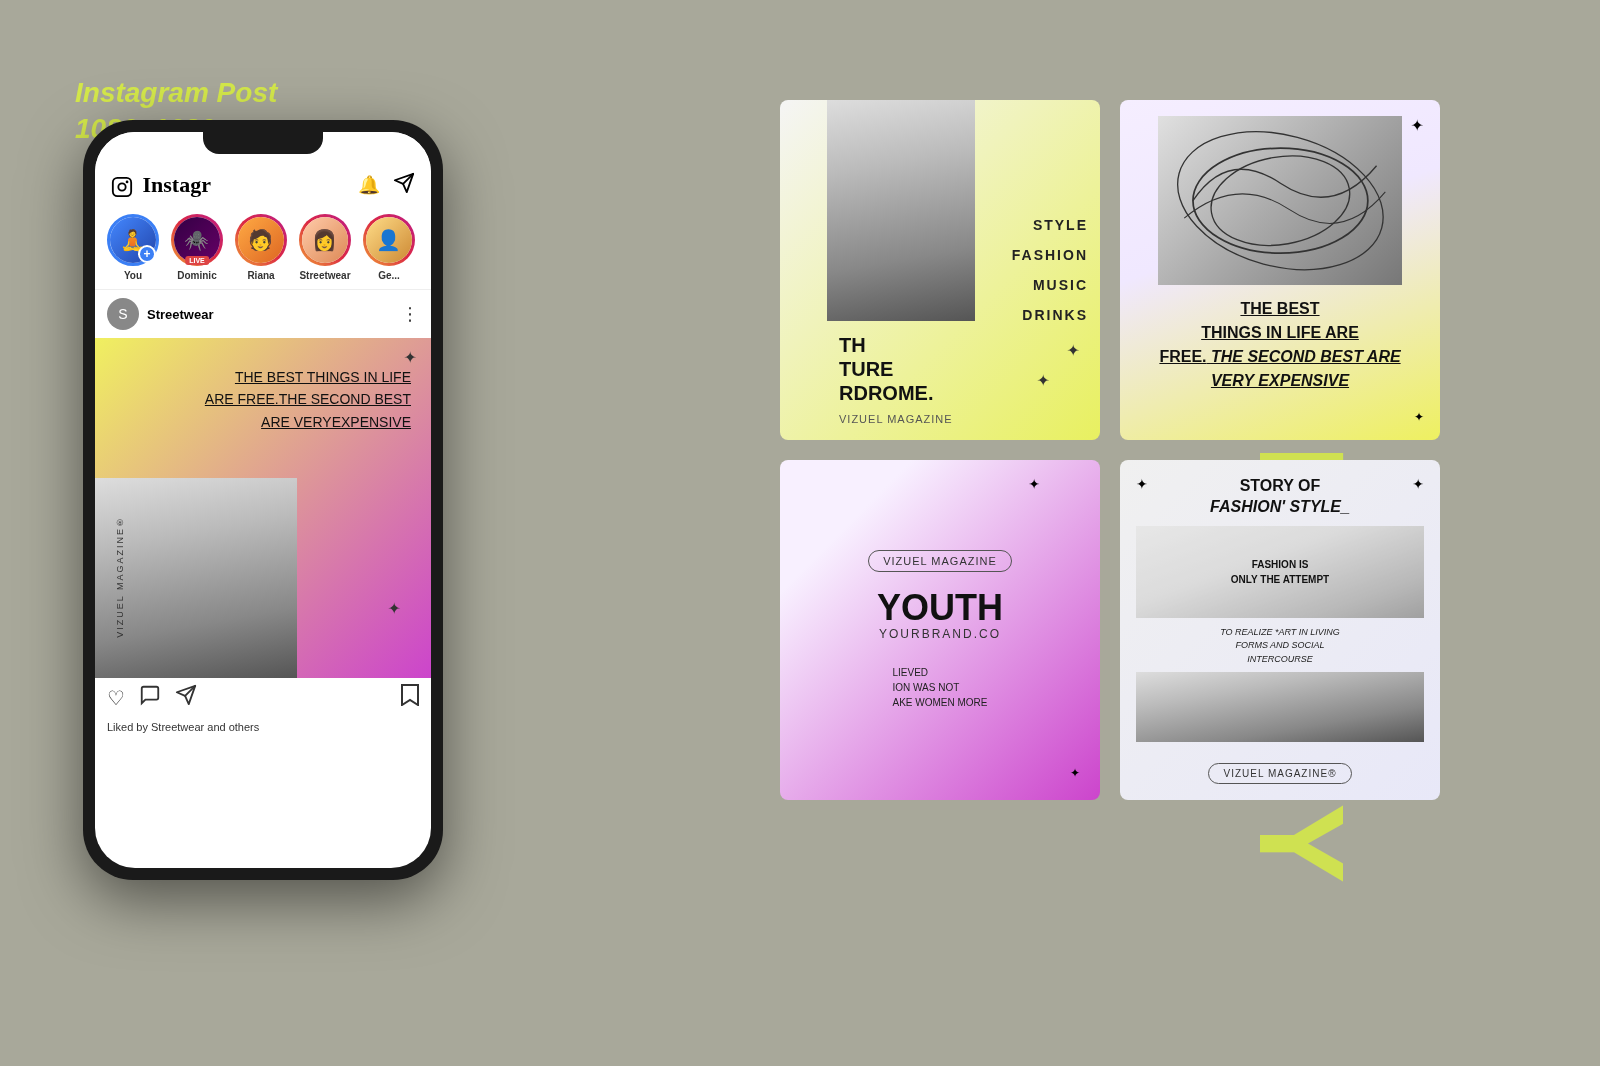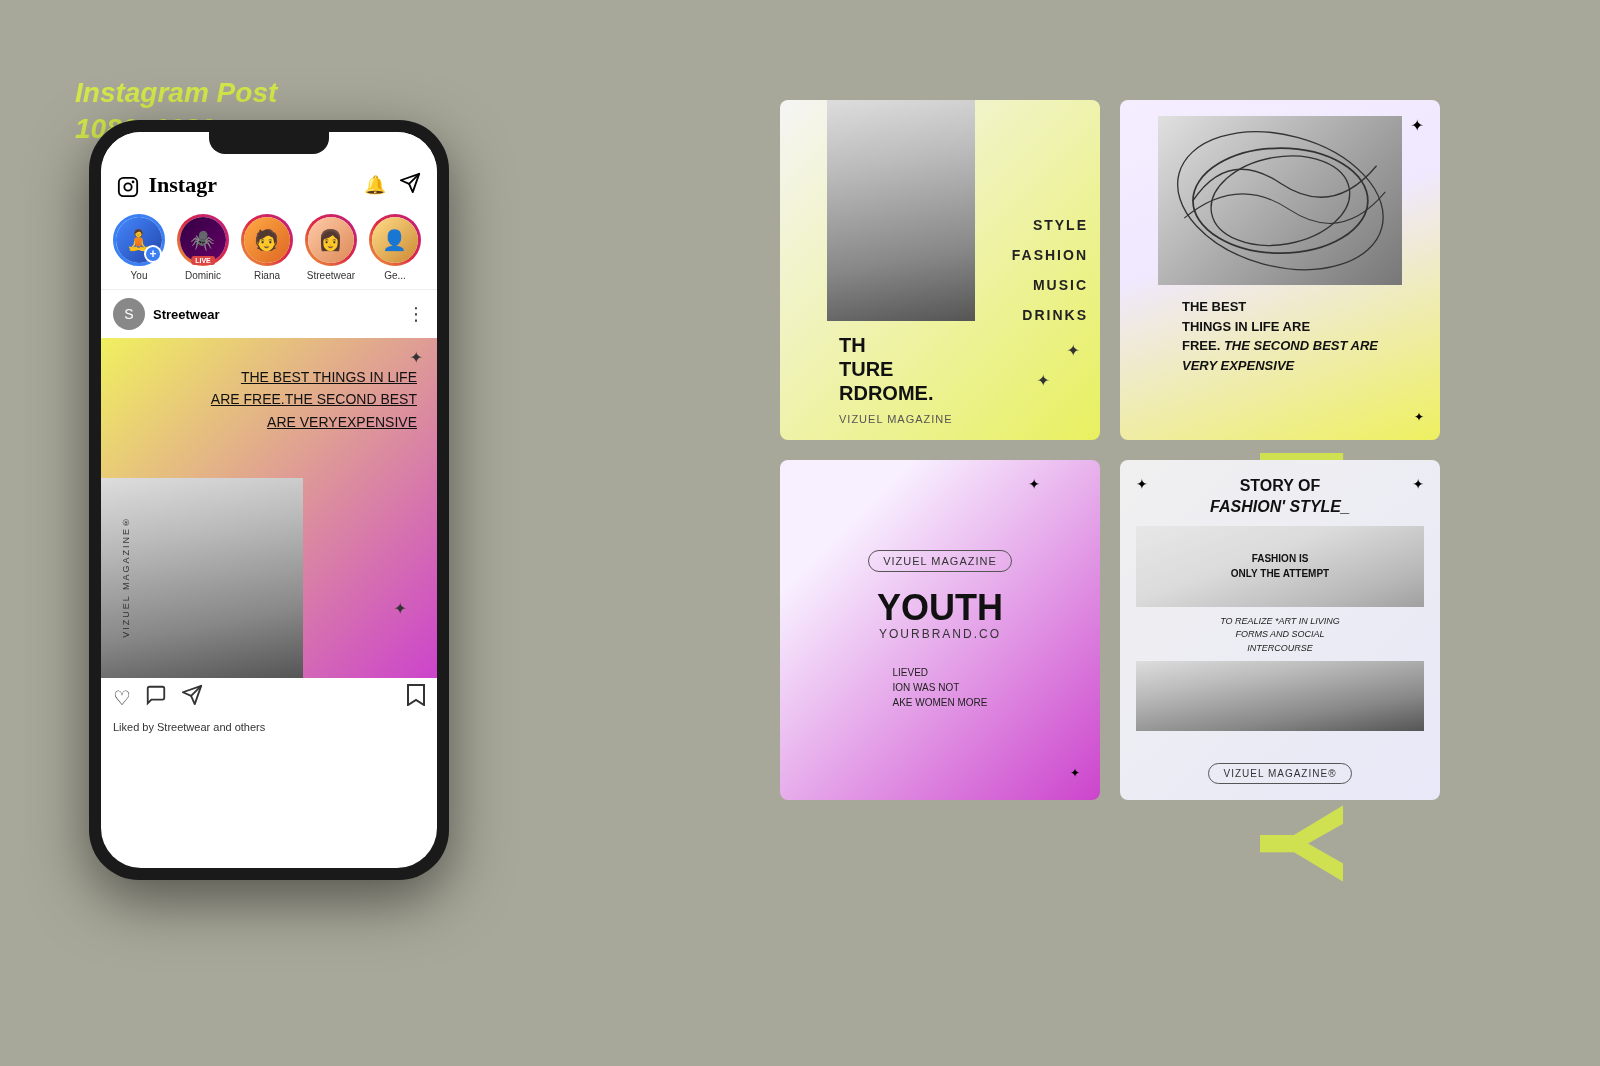--- a/index.html
+++ b/index.html
@@ -34,21 +34,21 @@
       font-weight: 900;
       color: #d4e84a;
       letter-spacing: 8px;
       white-space: nowrap;
       opacity: 0.9;
     }
 
     
     .phone-container {
       position: absolute;
-      left: 89px;
+      left: 83px;
       top: 120px;
       width: 380px;
       height: 820px;
     }
 
     .phone-outer {
       width: 360px;
       height: 760px;
       background: #1a1a1a;
       border-radius: 50px;
@@ -138,20 +138,21 @@
     .story-ring-gradient {
       background: linear-gradient(white, white) padding-box,
                   linear-gradient(45deg, #f09433, #e6683c, #dc2743, #cc2366, #bc1888) border-box;
       border: 3px solid transparent;
     }
 
     .story-label {
       font-size: 10px;
       color: #333;
       text-align: center;
+      font-weight: bold;
     }
 
     .add-btn {
       position: absolute;
       bottom: 0;
       right: 0;
       width: 18px;
       height: 18px;
       background: #3b7ff5;
       border-radius: 50%;
@@ -387,24 +388,25 @@
 
     .card-2-photo {
       width: 90%;
       height: 55%;
       background: linear-gradient(160deg, #ccc, #888);
       position: relative;
       overflow: hidden;
     }
 
     .card-2-quote {
-      font-size: 13px;
-      font-weight: bold;
-      text-align: left;
+      font-size: 16px;
+      font-weight: bold;
+      text-align: center;
       color: #111;
+      text-decoration: underline;
       margin-top: 12px;
       line-height: 1.5;
       text-transform: uppercase;
     }
 
     .card-2-quote em {
       font-style: italic;
       font-weight: bold;
     }
 
@@ -472,21 +474,21 @@
       line-height: 1.3;
       flex: 1;
     }
 
     .card-4-title em {
       font-style: italic;
     }
 
     .card-4-photo1 {
       width: 100%;
-      height: 81px;
+      height: 92px;
       background: linear-gradient(160deg, #ccc, #888);
       margin: 8px 0;
       position: relative;
       overflow: hidden;
     }
 
     .card-4-photo1-text {
       position: absolute;
       inset: 0;
       display: flex;

